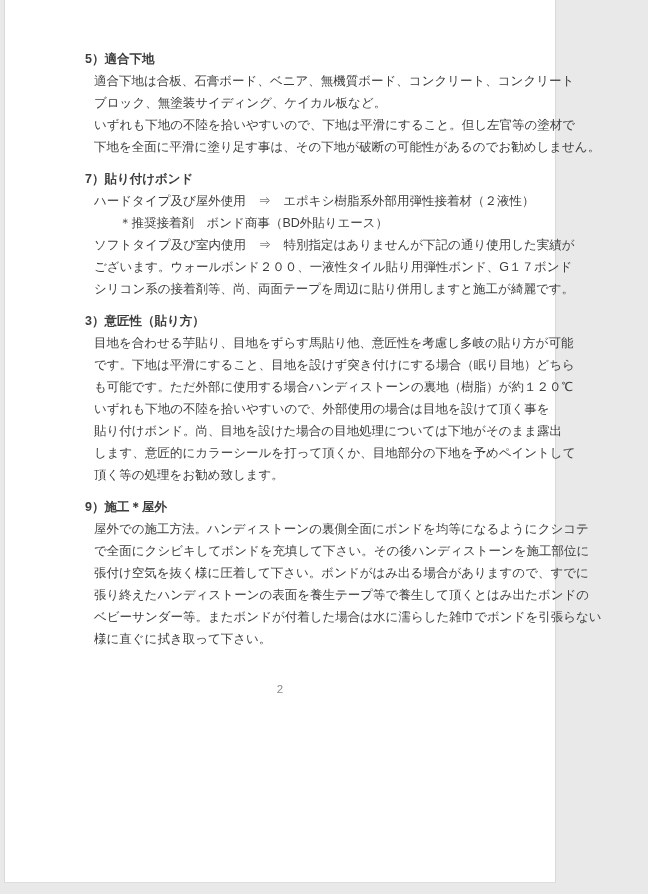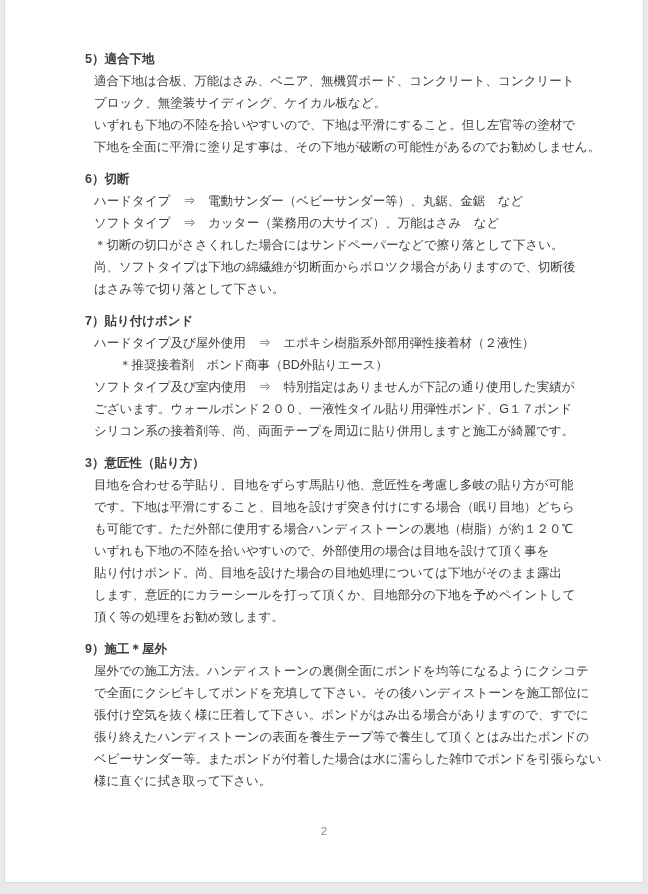--- a/index.html
+++ b/index.html
@@ -11,21 +11,21 @@
     height: 894px;
     background: #e9e9e9;
     font-family: "Liberation Sans", sans-serif;
     overflow: hidden;
     position: relative;
   }
   .page {
     position: absolute;
     top: 0;
     left: 4px;
-    width: 640px;
+    width: 552px;
     height: 883px;
     background: #ffffff;
     border-left: 1px solid #d9d9d9;
     border-right: 1px solid #d9d9d9;
     border-bottom: 1px solid #dedede;
     box-sizing: border-box;
   }
   .content {
     padding-top: 48px;
     padding-left: 80px;
@@ -54,32 +54,24 @@
   }
 </style>
 </head>
 <body>
 
 <div class="page">
   <div class="content">
 
   <section class="doc-section">
         <div class="heading">5）適合下地</div>
-        <div class="line">適合下地は合板、万能はさみ、ベニア、無機質ボード、コンクリート、コンクリート</div>
+        <div class="line">適合下地は合板、石膏ボード、ベニア、無機質ボード、コンクリート、コンクリート</div>
         <div class="line">ブロック、無塗装サイディング、ケイカル板など。</div>
         <div class="line">いずれも下地の不陸を拾いやすいので、下地は平滑にすること。但し左官等の塗材で</div>
         <div class="line">下地を全面に平滑に塗り足す事は、その下地が破断の可能性があるのでお勧めしません。</div>
-      </section>
-      <section class="doc-section">
-        <div class="heading">6）切断</div>
-        <div class="line">ハードタイプ　⇒　電動サンダー（ベビーサンダー等）、丸鋸、金鋸　など</div>
-        <div class="line">ソフトタイプ　⇒　カッター（業務用の大サイズ）、万能はさみ　など</div>
-        <div class="line">＊切断の切口がささくれした場合にはサンドペーパーなどで擦り落として下さい。</div>
-        <div class="line">尚、ソフトタイプは下地の綿繊維が切断面からボロツク場合がありますので、切断後</div>
-        <div class="line">はさみ等で切り落として下さい。</div>
       </section>
       <section class="doc-section">
         <div class="heading">7）貼り付けボンド</div>
         <div class="line">ハードタイプ及び屋外使用　⇒　エポキシ樹脂系外部用弾性接着材（２液性）</div>
         <div class="line">　　＊推奨接着剤　ボンド商事（BD外貼りエース）</div>
         <div class="line">ソフトタイプ及び室内使用　⇒　特別指定はありませんが下記の通り使用した実績が</div>
         <div class="line">ございます。ウォールボンド２００、一液性タイル貼り用弾性ボンド、G１７ボンド</div>
         <div class="line">シリコン系の接着剤等、尚、両面テープを周辺に貼り併用しますと施工が綺麗です。</div>
       </section>
       <section class="doc-section">

